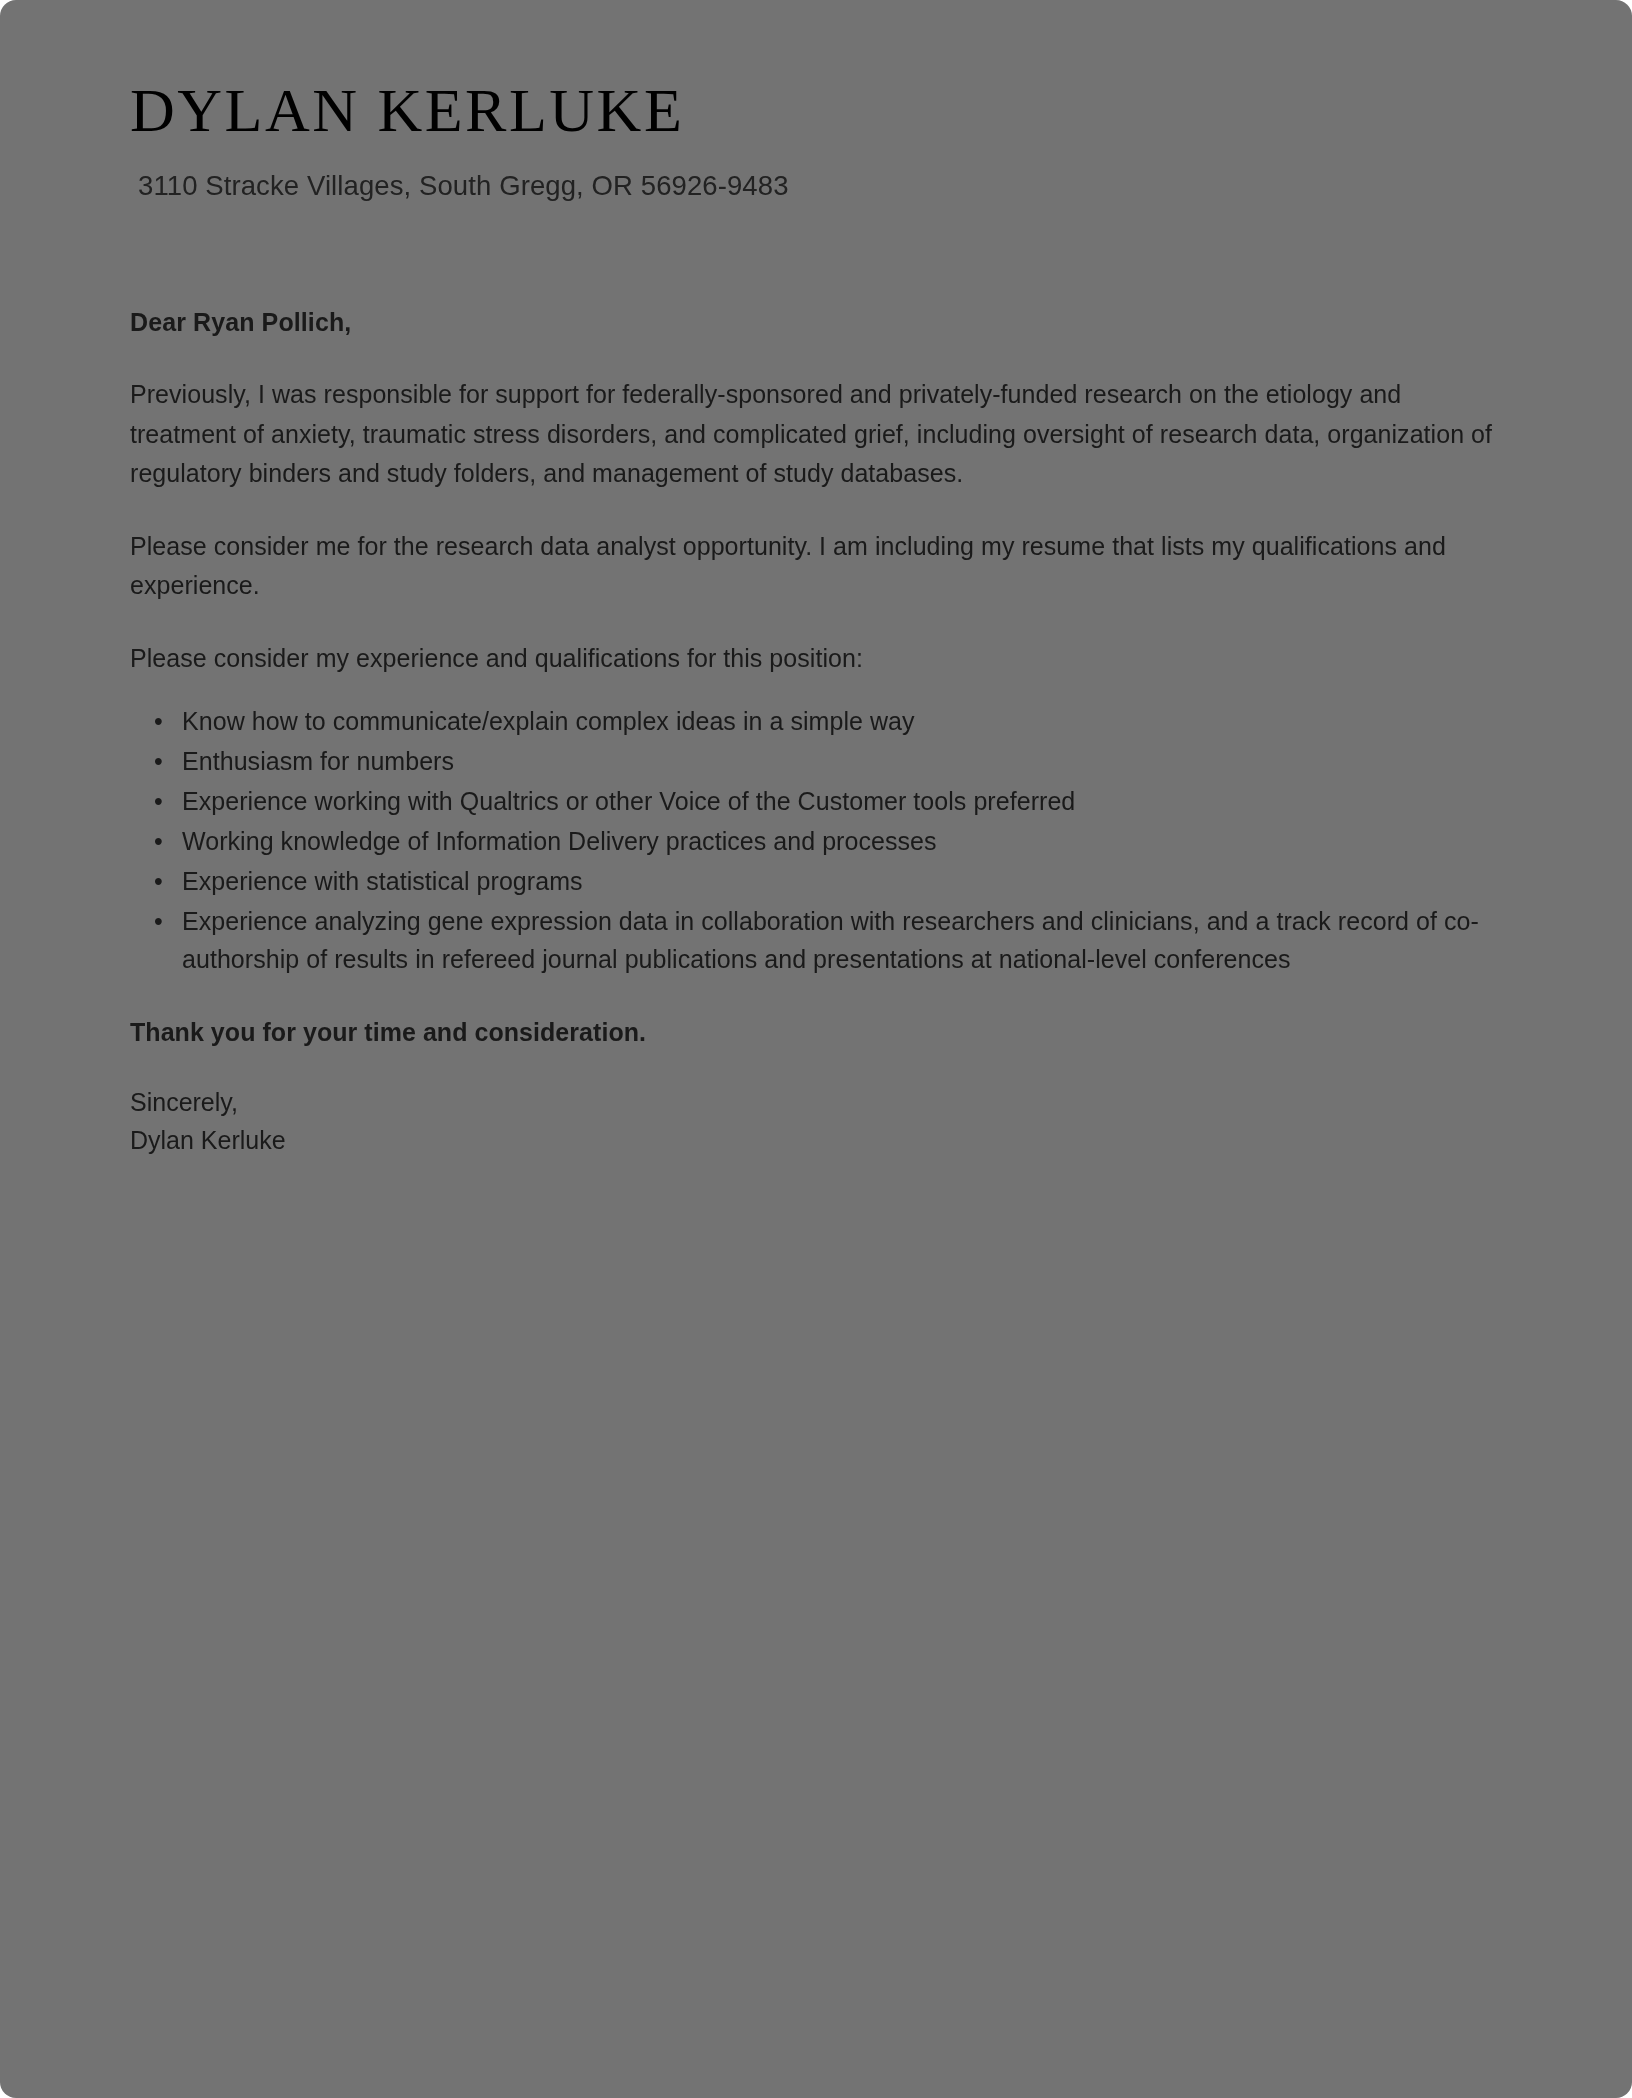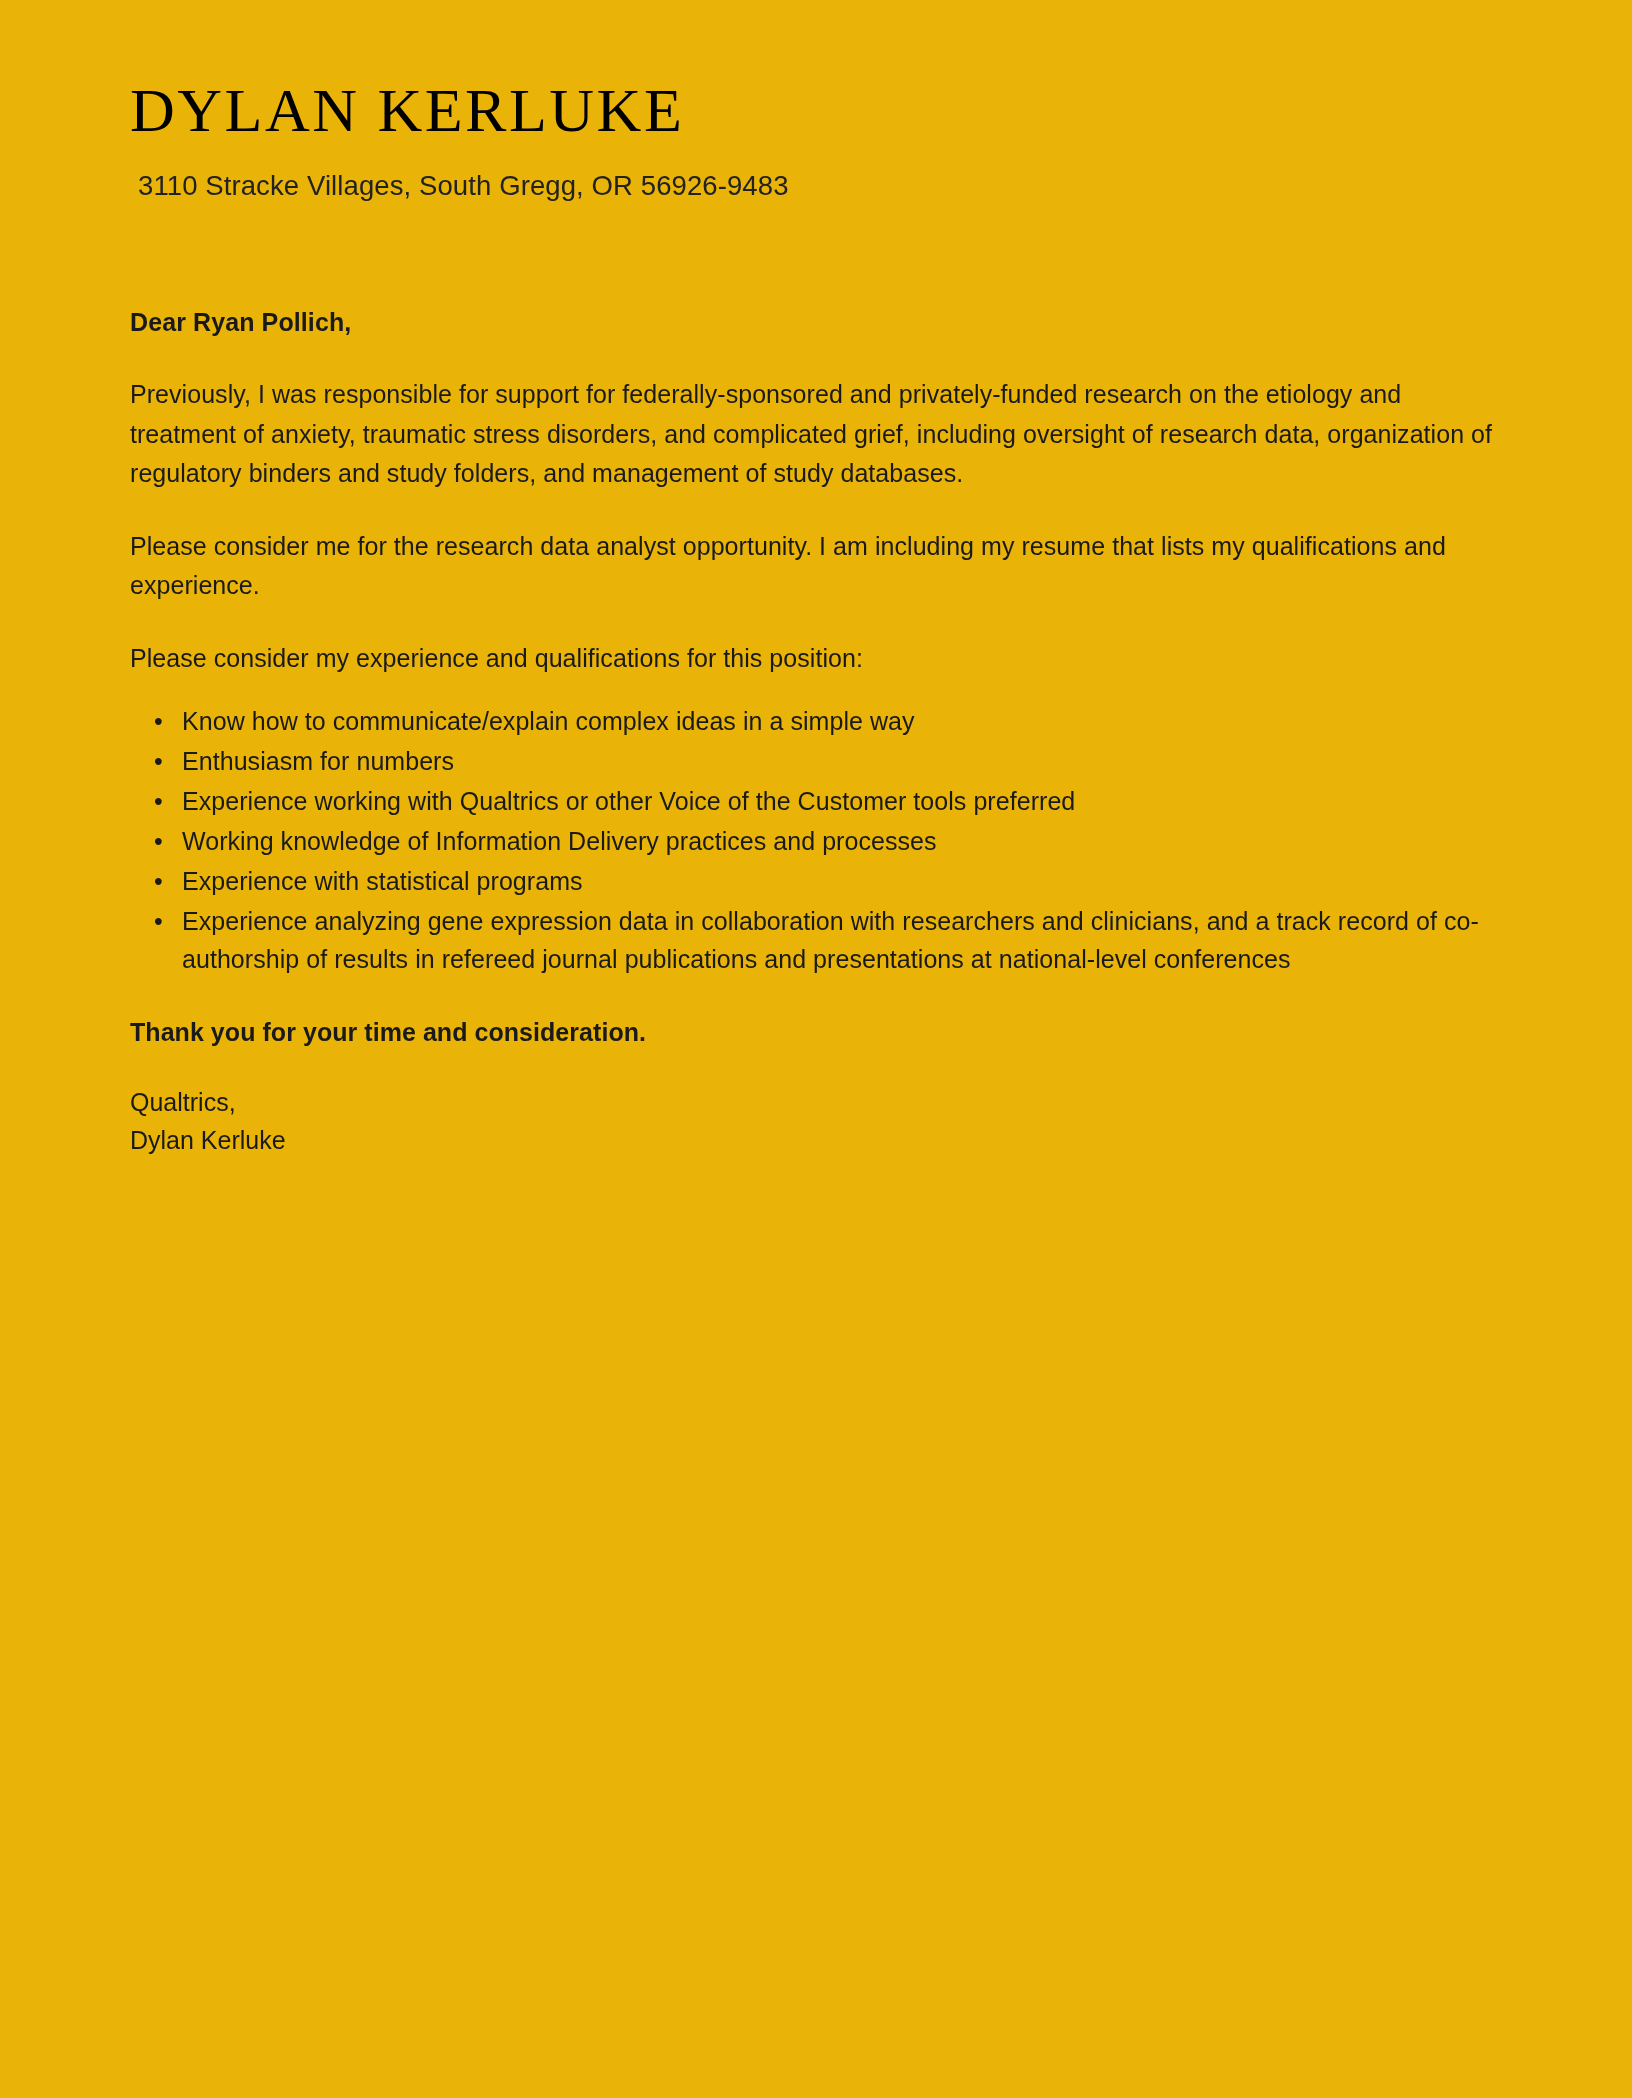--- a/index.html
+++ b/index.html
@@ -13,23 +13,24 @@
     height: 2098px;
     font-family: "Liberation Sans", sans-serif;
     color: #1a1a1a;
     -webkit-font-smoothing: antialiased;
   }
 
   .page {
     box-sizing: border-box;
     width: 1632px;
     height: 2098px;
-    background: #eab308;
+    background: #737373;
     padding: 78px 112px 0 130px;
     position: relative;
+    border-radius: 16px;
   }
 
   .letter {
     width: 1370px;
   }
 
   
   .header-name {
     font-family: "Liberation Serif", "DejaVu Serif", serif;
     font-size: 62px;
@@ -143,19 +144,19 @@
         <li>Enthusiasm for numbers</li>
         <li>Experience working with Qualtrics or other Voice of the Customer tools preferred</li>
         <li>Working knowledge of Information Delivery practices and processes</li>
         <li>Experience with statistical programs</li>
         <li>Experience analyzing gene expression data in collaboration with researchers and clinicians, and a track record of co-authorship of results in refereed journal publications and presentations at national-level conferences</li>
       </ul>
 
       <div class="thanks">Thank you for your time and consideration.</div>
 
       <div class="closing">
-        <div>Qualtrics,</div>
+        <div>Sincerely,</div>
         <div>Dylan Kerluke</div>
       </div>
 
     </div>
   </div>
 </div>
 
 </body></html>

